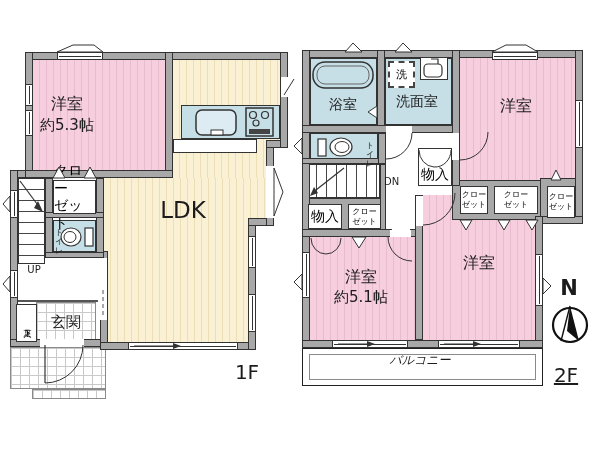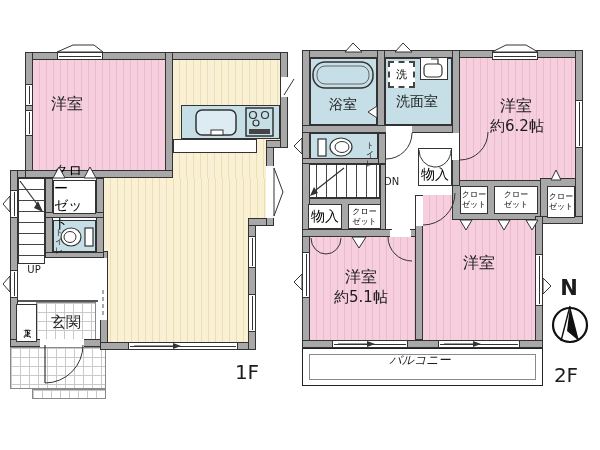--- a/index.html
+++ b/index.html
@@ -105,20 +105,22 @@
       <i></i>
     </div>
   <div class="win h" style="left:128px;top:342px;width:110px;height:8px;">
       <i></i>
     </div>
   <div class="gap" style="left:281px;top:77px;width:7px;height:20px;"></div>
   <div class="gap" style="left:40px;top:339px;width:44px;height:8px;"></div>
   <div class="gap" style="left:100px;top:258px;width:7px;height:62px;"></div>
 
   <div class="lbl" style="left:17px;top:95px;width:100px;font-size:16px;font-weight:500;">洋室</div>
+  <div class="lbl" style="left:17px;top:117px;width:100px;font-size:15px;font-weight:500;">約5.3帖</div>
+  <div class="lbl" style="left:133px;top:198px;width:100px;font-size:23px;font-weight:500;">LDK</div>
   <div class="lbl" style="left:20px;top:264px;width:28px;font-size:10px;">UP</div>
   <div class="lbl" style="left:36px;top:314px;width:60px;font-size:15px;font-weight:500;">玄関</div>
   <div class="lbl" style="left:222px;top:361px;width:50px;font-size:20px;">1F</div>
 
   <div class="room pink" style="left:460px;top:58px;width:115px;height:122px;"></div>
   <div class="room pink" style="left:310px;top:237px;width:105px;height:103px;"></div>
   <div class="room pink" style="left:423px;top:195px;width:32px;height:145px;"></div>
   <div class="room pink" style="left:455px;top:220px;width:80px;height:120px;"></div>
   <div class="room blue" style="left:310px;top:58px;width:67px;height:67px;z-index:2;"></div>
   <div class="room blue" style="left:385px;top:58px;width:67px;height:67px;z-index:2;"></div>
@@ -199,27 +201,26 @@
   <div class="gap" style="left:416px;top:196px;width:7px;height:30px;"></div>
   <div class="gap" style="left:390px;top:230px;width:21px;height:7px;"></div>
 
   <div class="abs" style="left:302px;top:348px;width:241px;height:38px;border:1.5px solid #222;box-sizing:border-box;z-index:2;background:#fff;">
     <div class="abs" style="left:6px;top:5px;right:6px;bottom:5px;border:1px solid #8a8a8a;"></div>
   </div>
 
   <div class="lbl" style="left:293px;top:97px;width:100px;font-size:14px;font-weight:500;">浴室</div>
   <div class="lbl" style="left:367px;top:94px;width:100px;font-size:14px;font-weight:500;">洗面室</div>
   <div class="lbl" style="left:466px;top:97px;width:100px;font-size:16px;font-weight:500;">洋室</div>
-  <div class="lbl" style="left:467px;top:118px;width:100px;font-size:15px;font-weight:500;">約6.2帖</div>
   <div class="lbl" style="left:311px;top:268px;width:100px;font-size:16px;font-weight:500;">洋室</div>
   <div class="lbl" style="left:311px;top:289px;width:100px;font-size:15px;font-weight:500;">約5.1帖</div>
   <div class="lbl" style="left:429px;top:254px;width:100px;font-size:16px;font-weight:500;">洋室</div>
   <div class="lbl" style="left:384px;top:176px;width:28px;font-size:10px;text-align:left;">DN</div>
   <div class="lbl" style="left:370px;top:354px;width:100px;font-size:12px;font-style:italic;">バルコニー</div>
-  <div class="lbl" style="left:541px;top:364px;width:50px;font-size:20px;">2F</div>
+  <div class="lbl" style="left:541px;top:364px;width:50px;font-size:20px;text-decoration:underline;">2F</div>
   <div class="lbl" style="left:549px;top:277px;width:40px;font-size:21px;font-weight:bold;">N</div>
 
   <svg class="overlay" width="600" height="450" viewBox="0 0 600 450">
 
     <polygon points="57,52 73,45 94,45 103,52" fill="#fff" stroke="#333" stroke-width="1"></polygon>
 
     <polygon points="53,178 65,178 59,167" fill="#fff" stroke="#333" stroke-width="1"></polygon>
     <polygon points="84,178 96,178 90,167" fill="#fff" stroke="#333" stroke-width="1"></polygon>
 
     <polygon points="10,196 3,204 10,212" fill="#fff" stroke="#333" stroke-width="1"></polygon>

